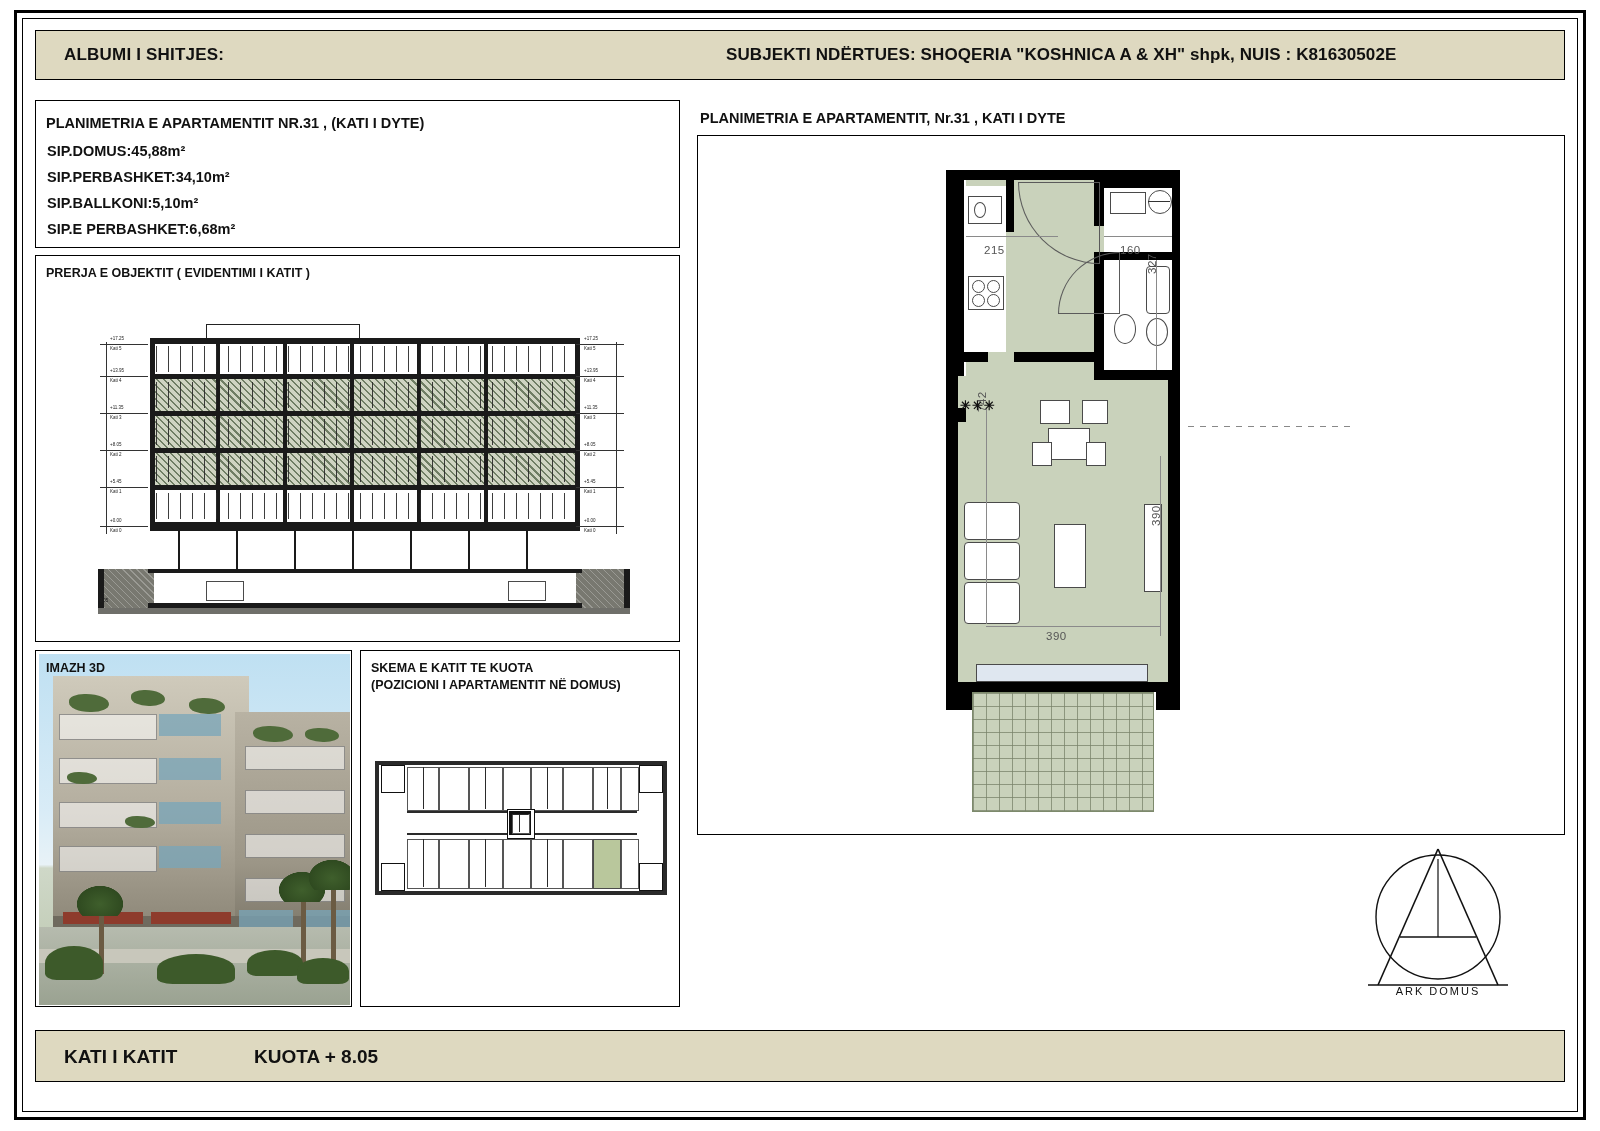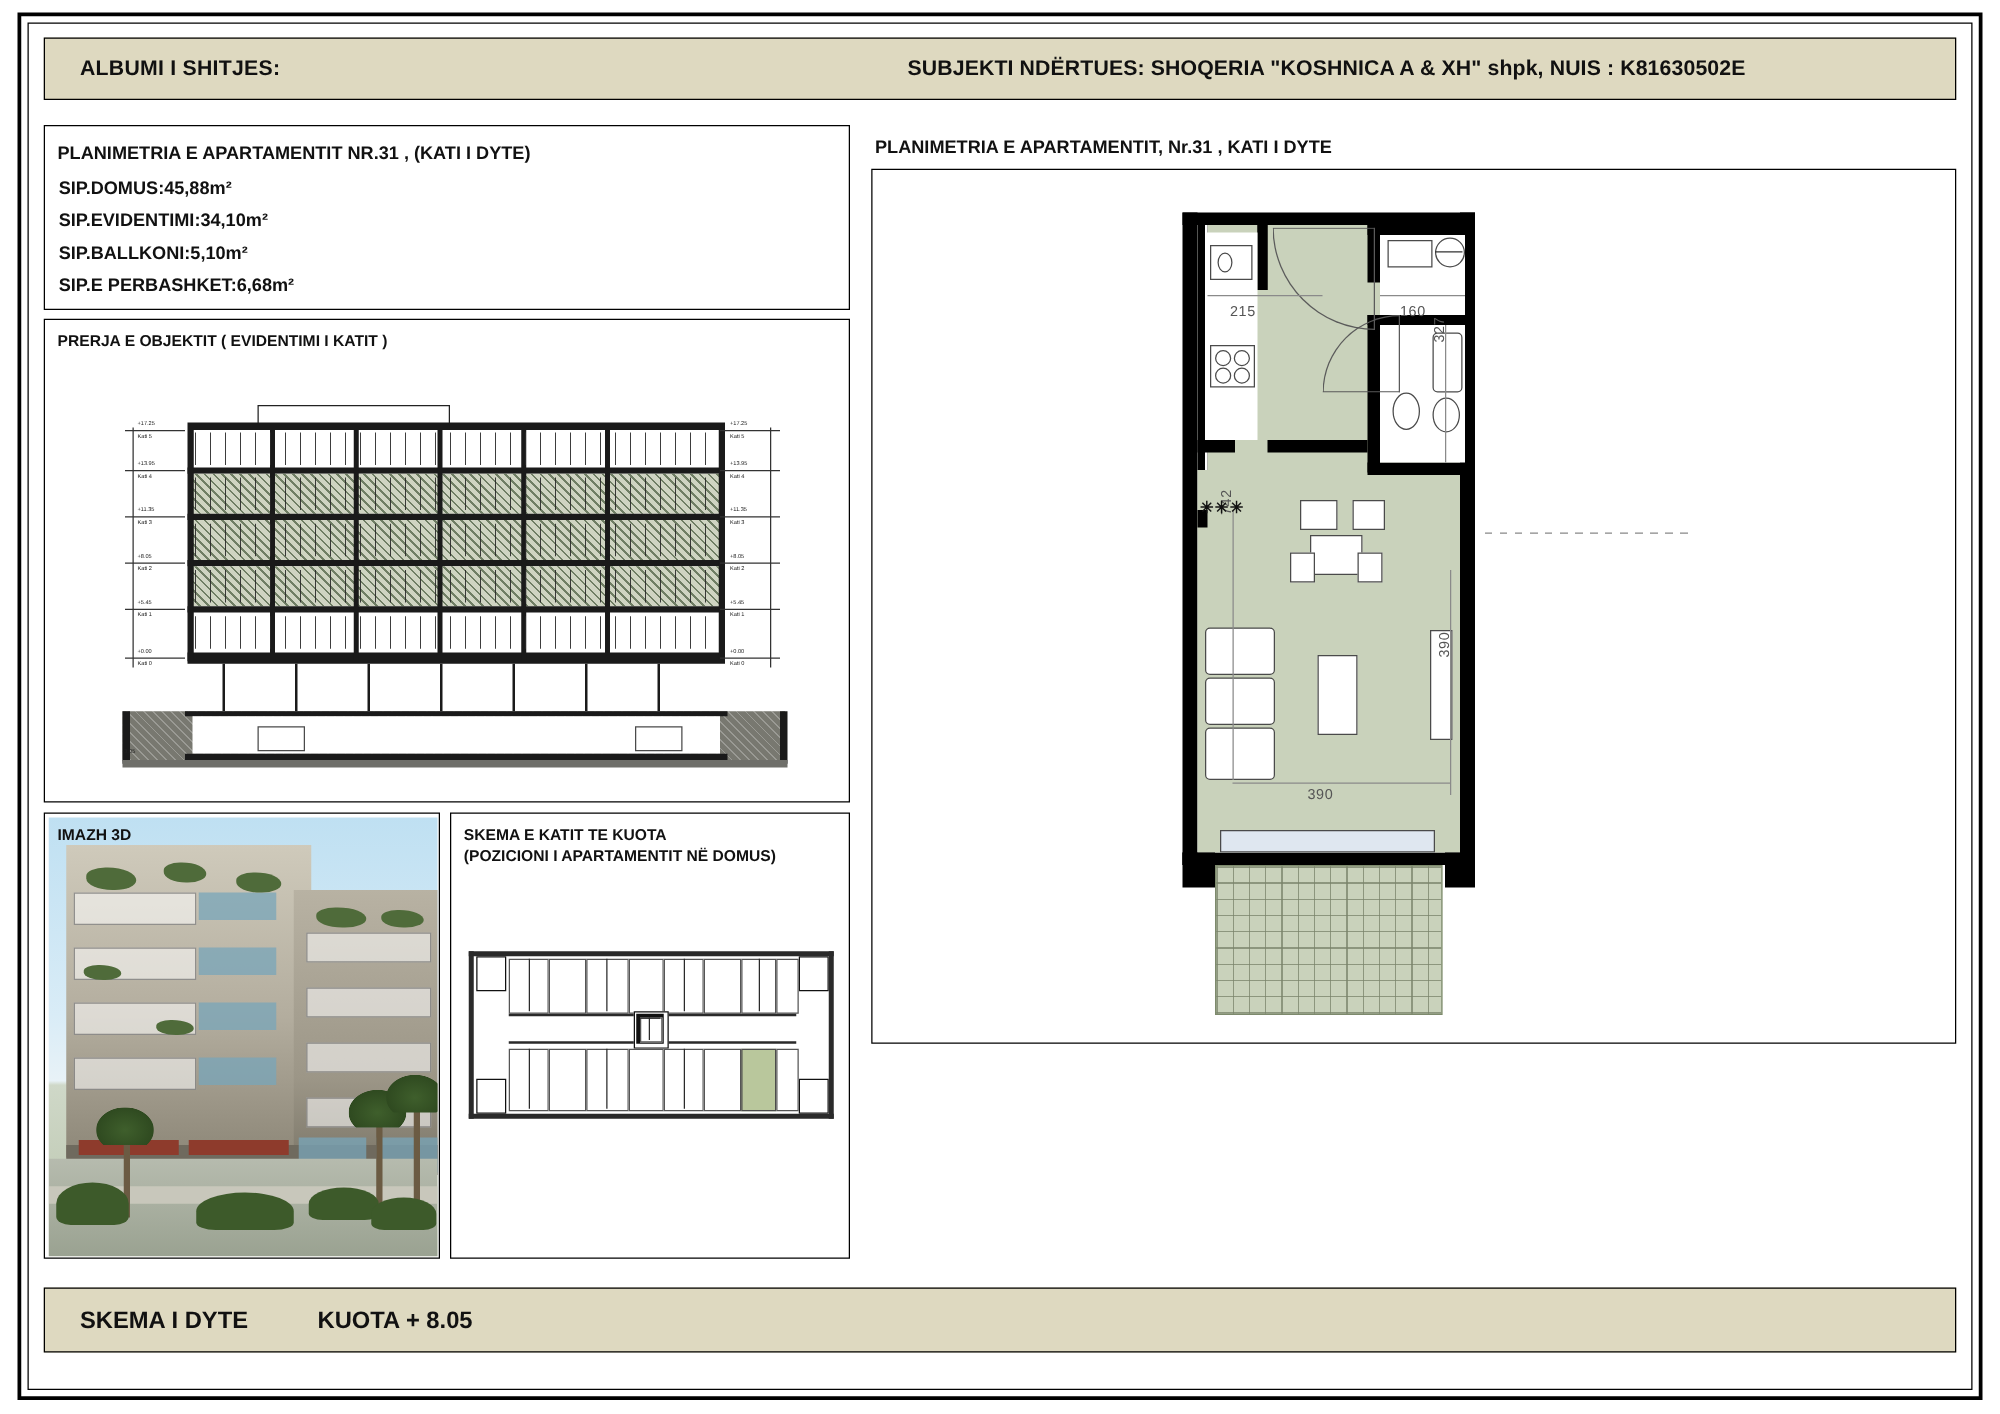--- a/index.html
+++ b/index.html
@@ -352,21 +352,21 @@
   <div class="inner-frame"></div>
 
   <div class="header-band">
     <div class="header-left">ALBUMI I SHITJES:</div>
     <div class="header-right">SUBJEKTI NDËRTUES:  SHOQERIA "KOSHNICA A &amp; XH" shpk, NUIS : K81630502E</div>
   </div>
 
   <div class="box" id="info-box">
     <div class="info-title">PLANIMETRIA E APARTAMENTIT NR.31 , (KATI I DYTE)</div>
     <div class="info-line" style="top:42px;">SIP.DOMUS:45,88m²</div>
-    <div class="info-line" style="top:68px;">SIP.EVIDENTIMI:34,10m²</div>
+    <div class="info-line" style="top:68px;">SIP.PERBASHKET:34,10m²</div>
     <div class="info-line" style="top:94px;">SIP.BALLKONI:5,10m²</div>
     <div class="info-line" style="top:120px;">SIP.E PERBASHKET:6,68m²</div>
   </div>
 
   <div class="box" id="sec-box">
     <div class="sec-title">PRERJA E OBJEKTIT ( EVIDENTIMI I KATIT )</div>
 
     <div class="sec-canvas">
 
       <div class="p-white" style="left:166px; top:38px; width:152px; height:14px; border:1px solid #222;"></div>
@@ -647,19 +647,30 @@
       <div class="p-line" style="left:88px; top:252px; width:1px; height:216px; background:#8a8a8a;"></div>
       <div class="p-line" style="left:262px; top:300px; width:1px; height:180px; background:#8a8a8a;"></div>
       <div class="p-line" style="left:88px; top:470px; width:174px; height:1px; background:#8a8a8a;"></div>
 
       <div class="stars" style="left:62px; top:242px;">✳✳✳</div>
 
       <div class="centerline" style="left:290px; top:270px; width:168px;"></div>
     </div>
   </div>
 
+  <div class="logo-wrap">
+    <svg width="180" height="165" viewBox="0 0 180 165">
+      <circle cx="90" cy="72" r="62" fill="none" stroke="#111" stroke-width="1.4"></circle>
+      <line x1="90" y1="4" x2="30" y2="140" stroke="#111" stroke-width="1.6"></line>
+      <line x1="90" y1="4" x2="150" y2="140" stroke="#111" stroke-width="1.6"></line>
+      <line x1="52" y1="92" x2="128" y2="92" stroke="#111" stroke-width="1.6"></line>
+      <line x1="90" y1="14" x2="90" y2="92" stroke="#111" stroke-width="1.2"></line>
+      <line x1="20" y1="140" x2="160" y2="140" stroke="#111" stroke-width="1.4"></line>
+    </svg>
+    <div class="logo-text">ARK DOMUS</div>
+  </div>
 
   <div class="footer-band">
-    <div class="footer-text1">SKEMA I DYTE</div>
+    <div class="footer-text1">KATI I KATIT</div>
     <div class="footer-text2">KUOTA + 8.05</div>
   </div>
 
 </div>
 
 </body></html>

